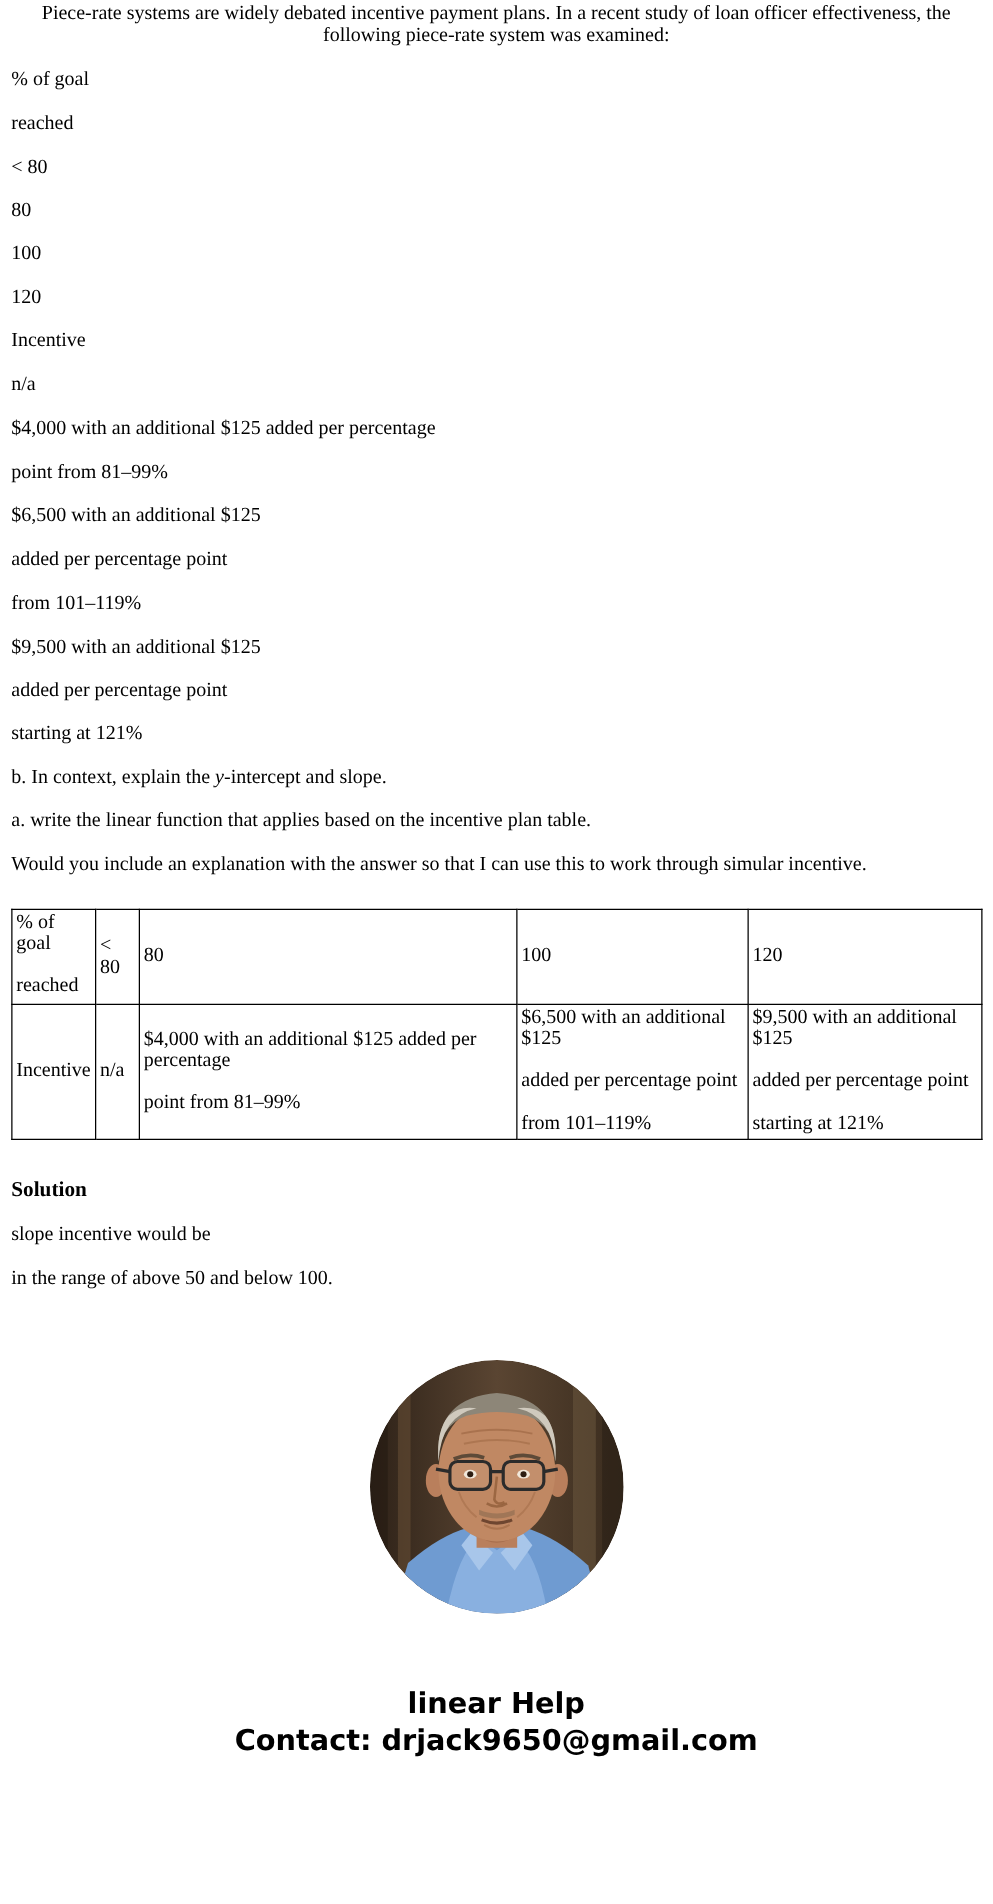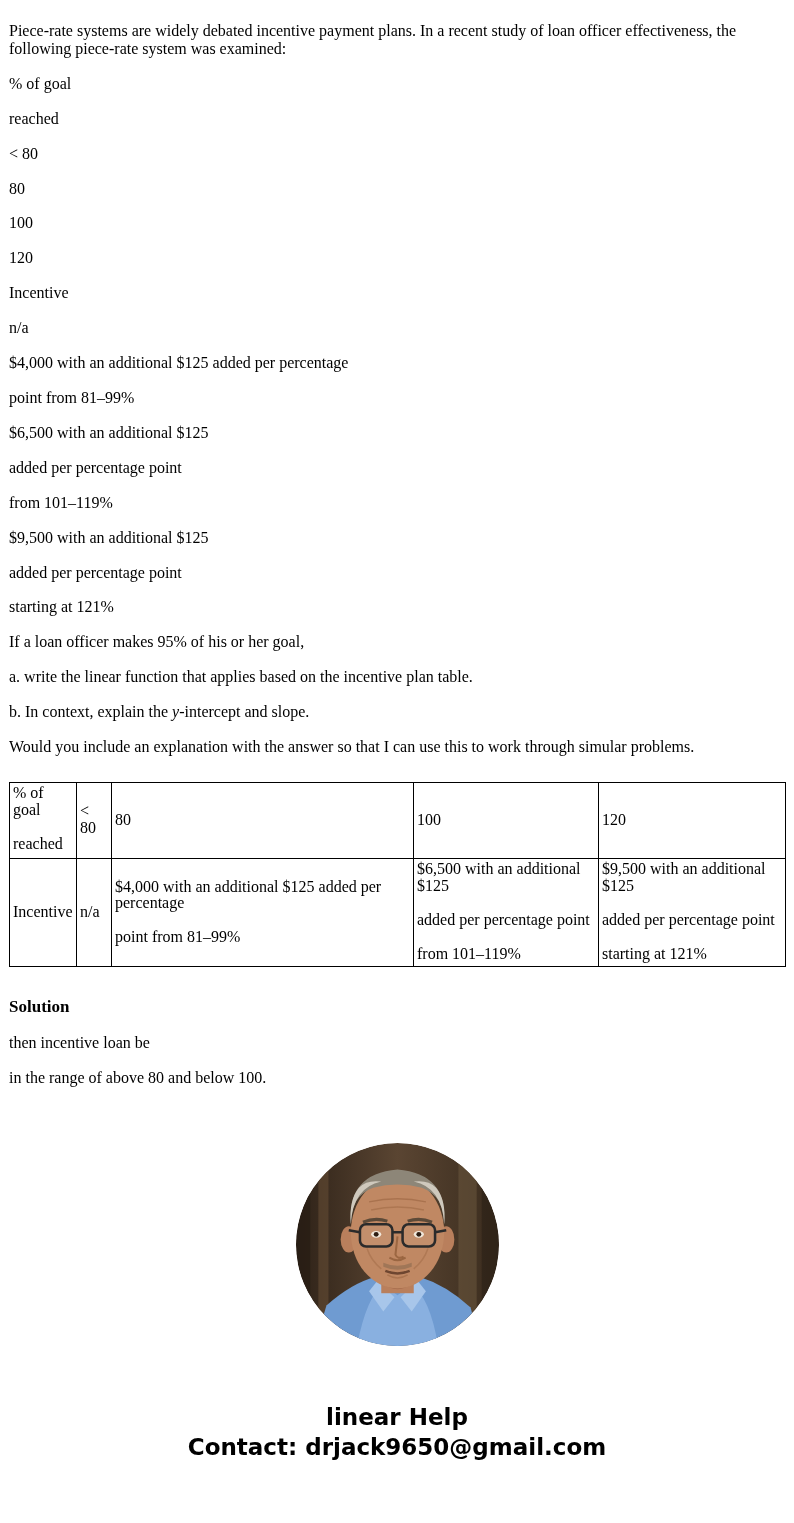--- a/index.html
+++ b/index.html
@@ -6,21 +6,21 @@
   html, body { margin: 0; padding: 0; background: #ffffff; }
   body {
     width: 794px;
     color: #000;
     font-family: "Liberation Serif", "DejaVu Serif", serif;
     font-size: 16px;
   }
   .page { padding: 2px 9px 30px 9px; }
 
   .doc p { margin: 17px 0; line-height: 1.12; }
-  .doc p.first { margin-top: 20px; }
+  .doc p.first { margin-top: 0; text-align: center; }
 
   table.plan {
     border-collapse: collapse;
     table-layout: fixed;
     width: 776px;
     margin-top: 26px;
   }
   table.plan td {
     border: 1px solid #000;
     padding: 2px 3px;
@@ -77,26 +77,25 @@
   <p>Incentive</p>
   <p>n/a</p>
   <p>$4,000 with an additional $125 added per percentage</p>
   <p>point from 81–99%</p>
   <p>$6,500 with an additional $125</p>
   <p>added per percentage point</p>
   <p>from 101–119%</p>
   <p>$9,500 with an additional $125</p>
   <p>added per percentage point</p>
   <p>starting at 121%</p>
-  <p>If a loan officer makes 95% of his or her goal,</p>
+  <p><span>b. In context, explain the </span><em>y</em><span>-intercept and slope.</span></p>
+
   <p>a. write the linear function that applies based on the incentive plan table.</p>
 
-  <p><span>b. In context, explain the </span><em>y</em><span>-intercept and slope.</span></p>
-
-  <p>Would you include an explanation with the answer so that I can use this to work through simular problems.</p>
+  <p>Would you include an explanation with the answer so that I can use this to work through simular incentive.</p>
 
   <table class="plan">
     <colgroup>
       <col style="width:67px">
       <col style="width:35px">
       <col style="width:302px">
       <col style="width:185px">
       <col style="width:187px">
     </colgroup>
     <tbody>
@@ -124,22 +123,22 @@
 
 added per percentage point
 
 starting at 121%</td>
     </tr>
   </tbody>
     </table>
 
   <div class="solution-heading">Solution</div>
 
-  <p>then incentive loan be</p>
-  <p>in the range of above 80 and below 100.</p>
+  <p>slope incentive would be</p>
+  <p>in the range of above 50 and below 100.</p>
 
   <div class="portrait-wrap">
     <span class="portrait-circle" title="portrait photo of a man with glasses wearing a blue shirt">
       <svg viewBox="0 0 200 200" width="203" height="203">
         <defs>
           <clipPath id="c">
               <circle cx="100" cy="100" r="100"></circle>
             </clipPath>
           <linearGradient id="bg" x1="0" y1="0" x2="1" y2="0">
             <stop offset="0" stop-color="#2e2218"></stop>

